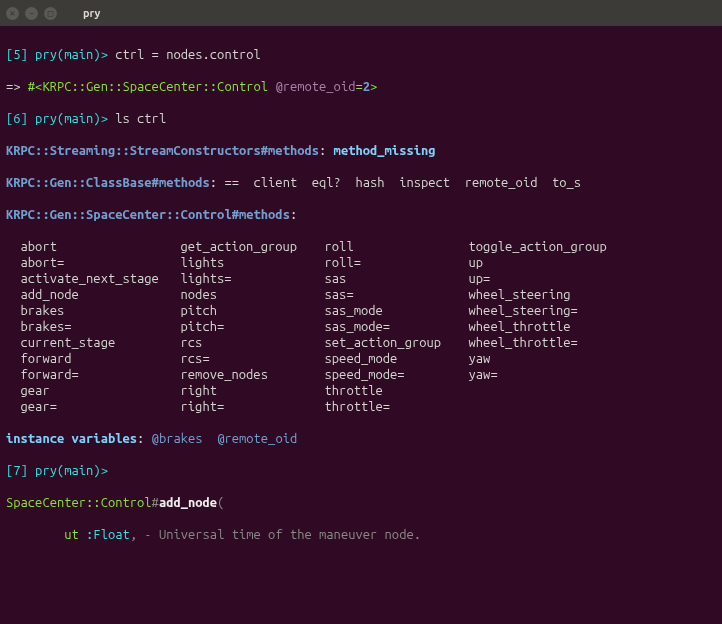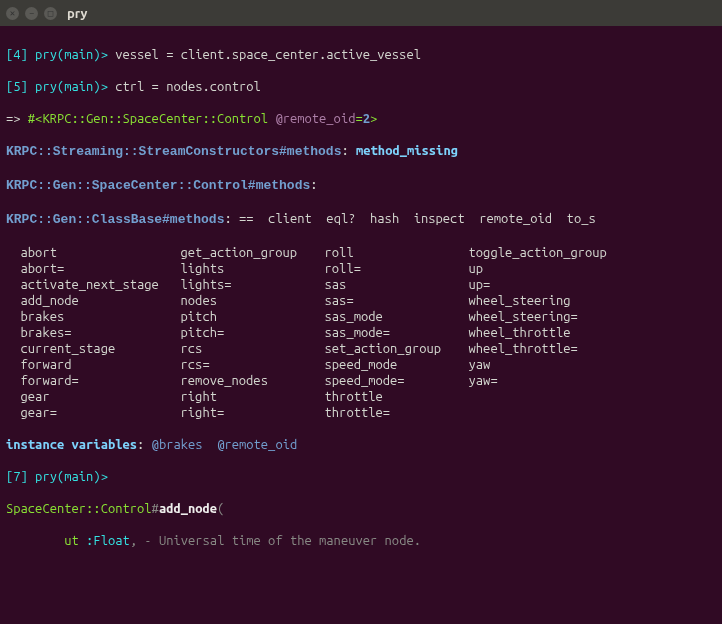--- a/index.html
+++ b/index.html
@@ -27,35 +27,35 @@
     background: #5a5955;
     display: flex;
     align-items: center;
     justify-content: center;
     font-size: 9px;
     color: #333;
   }
   .title {
     color: #dfdbd2;
     font-family: "Ubuntu", sans-serif;
-    font-size: 13px;
-    margin-left: 4px;
+    font-size: 11px;
+    margin-left: 20px;
     font-weight: bold;
   }
   .term {
     background: #300a24;
     color: #d3d7cf;
     padding: 4px 6px;
     white-space: pre;
   }
   .cyan { color: #34e2e2; }
   .red  { color: #7dd3fc; }
   .bold { font-weight: bold; }
   .blue { color: #729fcf; }
-  .bluebold { color: #729fcf; font-weight: bold; font-family: Liberation Mono, monospace; }
+  .bluebold { color: #729fcf; font-weight: bold; }
   .green { color: #8ae234; }
   .magenta { color: #ad7fa8; }
   .white { color: #eeeeec; }
   .gray { color: #888a85; }
   .row { display: flex; justify-content: flex-end; }
   .col1 { width: 160px; }
   .col2 { width: 144px; }
   .col3 { width: 144px; }
   .col4 { flex: 1; }
 </style>
@@ -63,26 +63,26 @@
 <body>
 
 <div class="titlebar">
   <div class="win-btn">✕</div>
   <div class="win-btn">−</div>
   <div class="win-btn">□</div>
   <div class="title">pry</div>
 </div>
 
 <div class="term">
-<div><span class="cyan">[4] pry(main)&gt; </span><span>vessel = client.space_center.active_vessel</span></div>
 <div><span class="cyan">[5] pry(main)&gt; </span><span>ctrl = nodes.control</span></div>
 <div><span>=&gt; </span><span class="green">#&lt;KRPC::Gen::SpaceCenter::Control </span><span class="magenta">@remote_oid</span><span class="green">=</span><span class="blue bold">2</span><span class="green">&gt;</span></div>
+<div><span class="cyan">[6] pry(main)&gt; </span><span>ls ctrl</span></div>
 <div><span class="bluebold">KRPC::Streaming::StreamConstructors#methods</span><span>: </span><span class="red bold">method_missing</span></div>
+<div><span class="bluebold">KRPC::Gen::ClassBase#methods</span><span>: </span><span>==  client  eql?  hash  inspect  remote_oid  to_s</span></div>
 <div><span class="bluebold">KRPC::Gen::SpaceCenter::Control#methods</span><span>: </span></div>
-<div><span class="bluebold">KRPC::Gen::ClassBase#methods</span><span>: </span><span>==  client  eql?  hash  inspect  remote_oid  to_s</span></div>
 <div id="method-grid"><div class="row"><span class="col1">  abort</span><span class="col2">  get_action_group</span><span class="col3">  roll</span><span class="col4">  toggle_action_group</span></div><div class="row"><span class="col1">  abort=</span><span class="col2">  lights</span><span class="col3">  roll=</span><span class="col4">  up</span></div><div class="row"><span class="col1">  activate_next_stage</span><span class="col2">  lights=</span><span class="col3">  sas</span><span class="col4">  up=</span></div><div class="row"><span class="col1">  add_node</span><span class="col2">  nodes</span><span class="col3">  sas=</span><span class="col4">  wheel_steering</span></div><div class="row"><span class="col1">  brakes</span><span class="col2">  pitch</span><span class="col3">  sas_mode</span><span class="col4">  wheel_steering=</span></div><div class="row"><span class="col1">  brakes=</span><span class="col2">  pitch=</span><span class="col3">  sas_mode=</span><span class="col4">  wheel_throttle</span></div><div class="row"><span class="col1">  current_stage</span><span class="col2">  rcs</span><span class="col3">  set_action_group</span><span class="col4">  wheel_throttle=</span></div><div class="row"><span class="col1">  forward</span><span class="col2">  rcs=</span><span class="col3">  speed_mode</span><span class="col4">  yaw</span></div><div class="row"><span class="col1">  forward=</span><span class="col2">  remove_nodes</span><span class="col3">  speed_mode=</span><span class="col4">  yaw=</span></div><div class="row"><span class="col1">  gear</span><span class="col2">  right</span><span class="col3">  throttle</span><span class="col4">  </span></div><div class="row"><span class="col1">  gear=</span><span class="col2">  right=</span><span class="col3">  throttle=</span><span class="col4">  </span></div></div>
 <div><span class="red bold">instance variables</span><span>: </span><span class="blue">@brakes</span><span>  </span><span class="blue">@remote_oid</span></div>
 <div><span class="cyan">[7] pry(main)&gt; </span></div>
 <div><span class="green">SpaceCenter::Control</span><span class="gray">#</span><span class="white bold">add_node</span><span class="gray">(</span></div>
 <div><span class="green">        ut </span><span class="cyan">:Float</span><span class="gray">, - Universal time of the maneuver node.</span></div>
 
 
 
 
 

